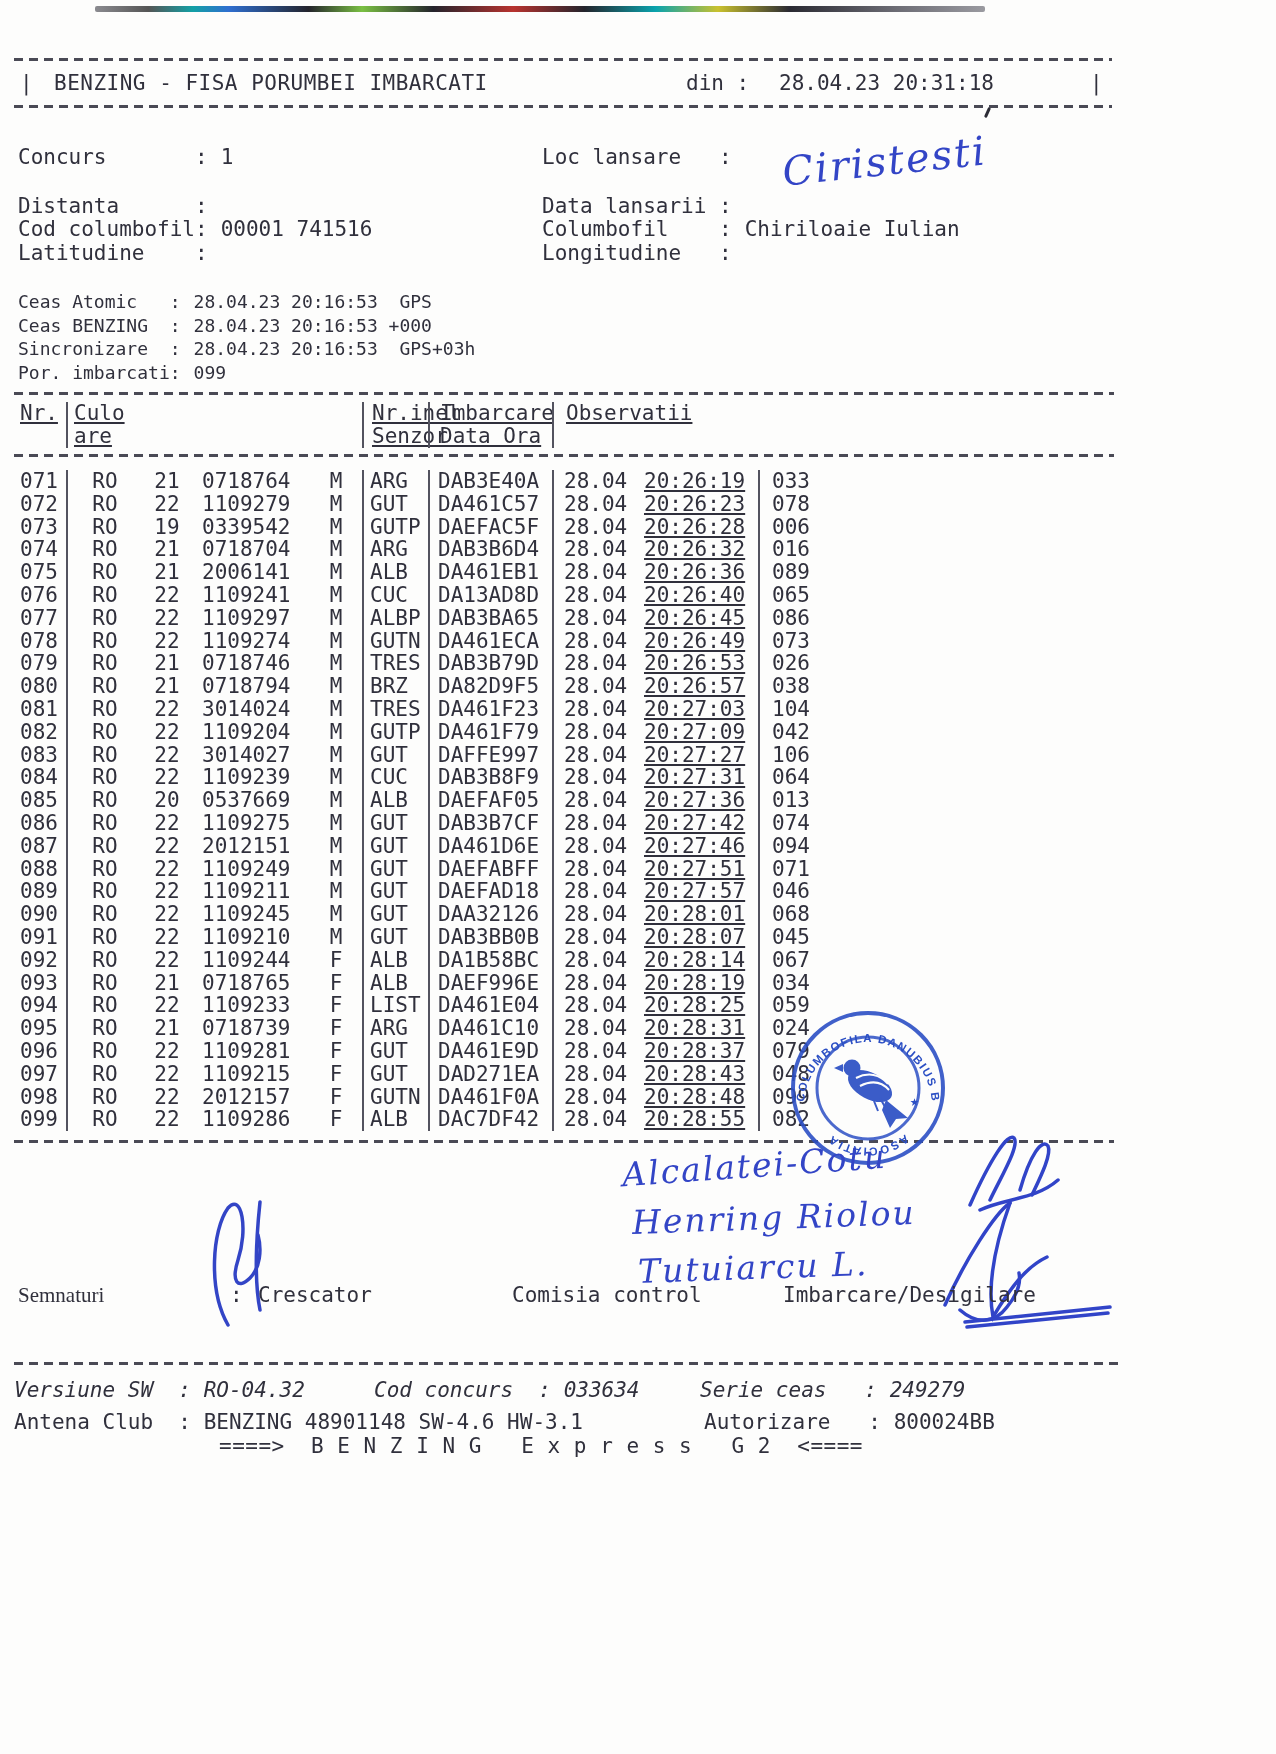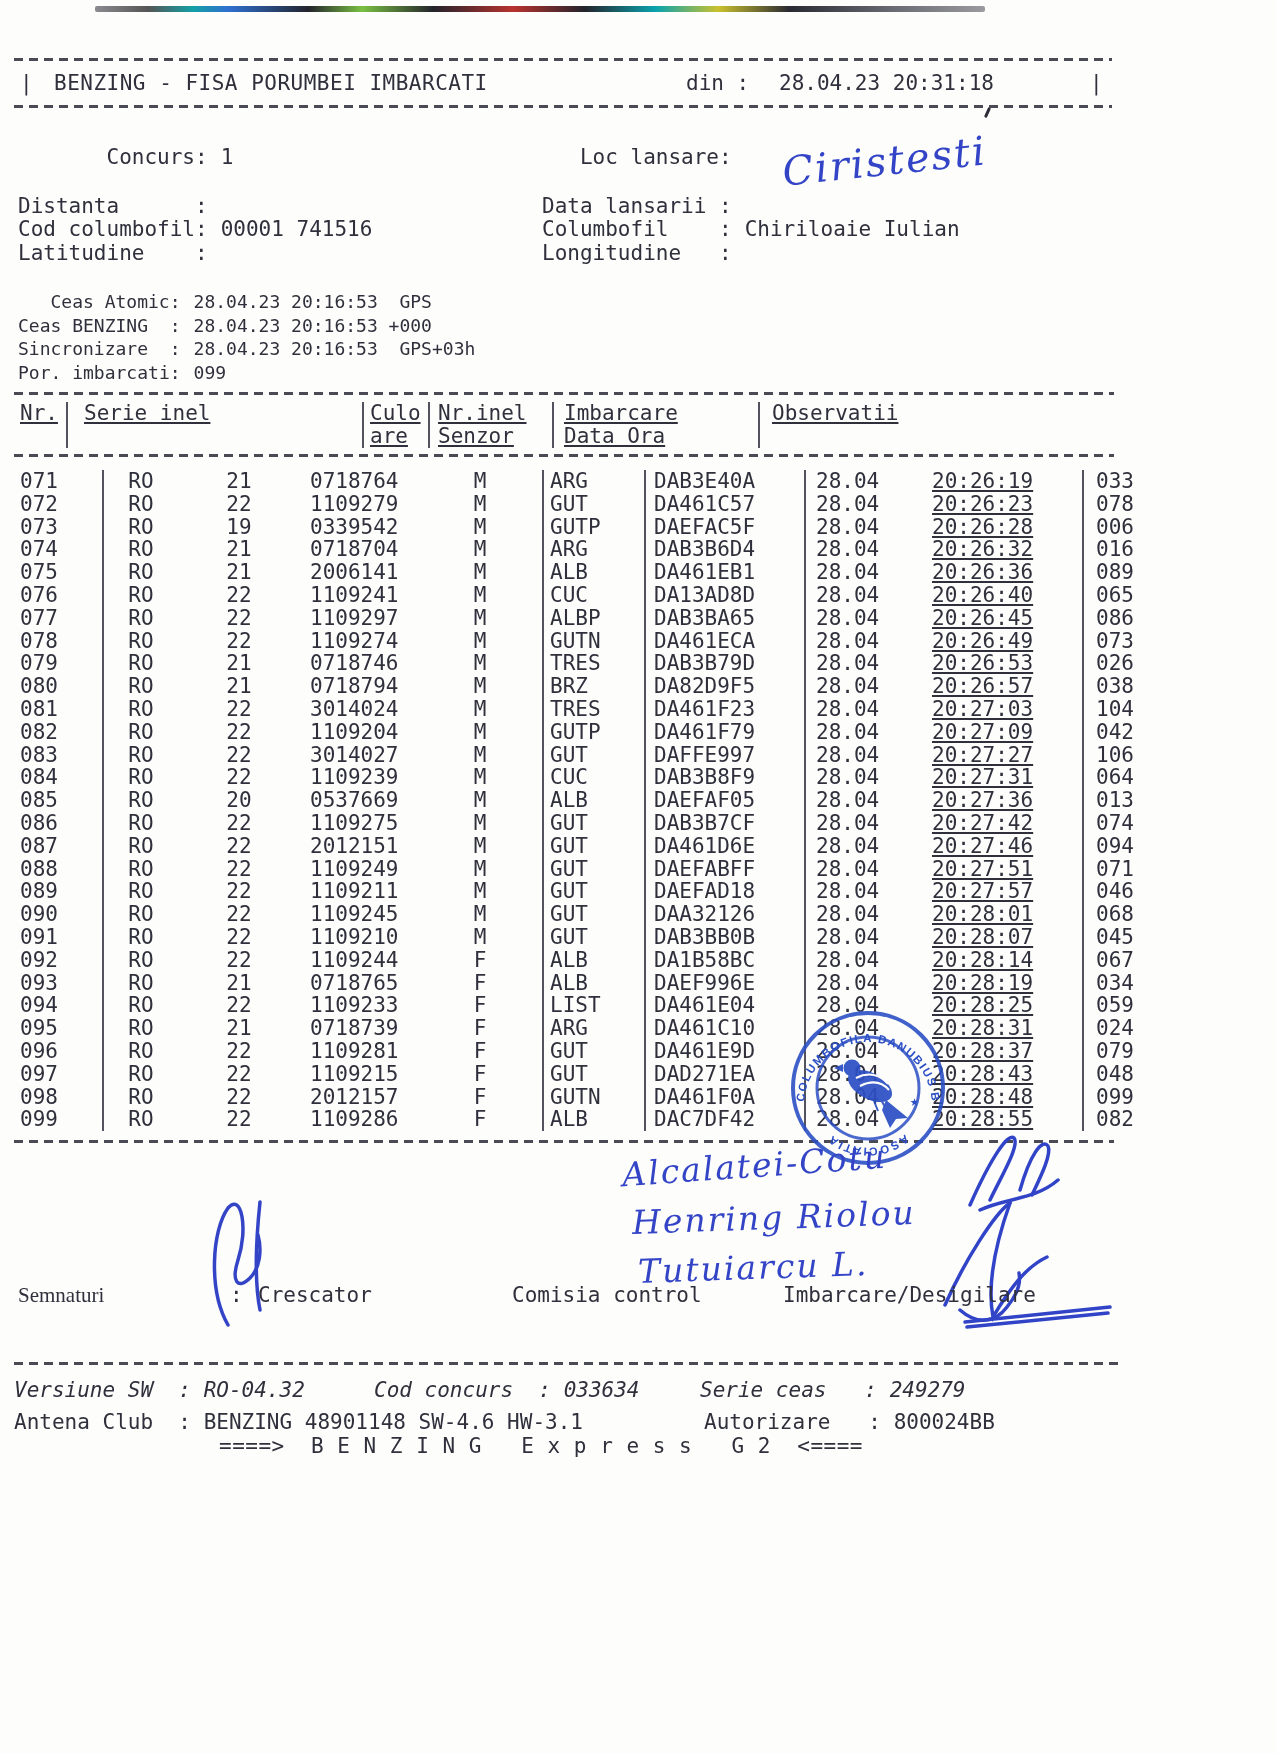--- a/index.html
+++ b/index.html
@@ -18,37 +18,37 @@
   .header-row span{position:absolute;top:10px;}
   .hpipe-left{left:6px;}  .hpipe-right{left:1076px;}
   .htitle{left:40px;letter-spacing:.5px;}
   .hdin{left:672px;}  .hdate{left:765px;}
 
   
   .info-block{position:absolute;left:14px;top:146px;width:1098px;display:flex;font-size:21px;}
   .info-col-left{width:524px;}
   .info-col-right{width:574px;}
   .iline{display:flex;line-height:23.5px;}
-  .iline:first-child{margin-bottom:25px;text-align:right;}
+  .iline:first-child{margin-bottom:25px;}
   .clock-block .iline:first-child{margin-bottom:0;}
   .ilabel{width:14ch;white-space:pre;padding-left:4px;flex:none;}
   .ival{margin-left:13px;white-space:pre;}
   .clock-block{position:absolute;left:14px;top:290px;width:1098px;font-size:18px;}
 
   
   .table-block{position:absolute;left:14px;top:392px;width:1100px;font-size:21px;}
   .thead{display:grid;grid-template-columns:52px 296px 66px 124px 206px 1fr;margin-top:7px;text-decoration:underline;}
   .thead .hcell{white-space:pre-line;line-height:23px;min-height:46px;}
   .hcell,.cell{border-left:2px solid #53535f;}
   .h-nr{border-left:none;padding-left:6px;}
   .h-serie{padding-left:16px;} .h-culo{padding-left:6px;} .h-senzor{padding-left:8px;}
   .h-imbarcare{padding-left:10px;} .h-obs{padding-left:12px;}
   .thead-dash{margin-top:6px;}
   .tbody{margin-top:13px;}
-  .trow{display:grid;grid-template-columns:52px 76px 50px 118px 52px 66px 124px 84px 122px 1fr;height:22.8px;line-height:22.8px;gap:36px;}
+  .trow{display:grid;grid-template-columns:52px 76px 50px 118px 52px 66px 124px 84px 122px 1fr;height:22.8px;line-height:22.8px;}
   .cell{overflow:visible;white-space:pre;}
   .c-nr{border-left:none;padding-left:6px;}
   .c-country{text-align:center;}
   .c-year{text-align:center;border-left:none;}
   .c-ring{padding-left:10px;border-left:none;}
   .c-sex{text-align:center;border-left:none;}
   .c-color{padding-left:6px;}
   .c-sensor{padding-left:8px;}
   .c-date{padding-left:10px;}
   .c-time{padding-left:8px;border-left:none;text-decoration:underline;}
@@ -170,21 +170,20 @@
         <span class="ilabel">Por. imbarcati</span>
         <span class="icolon">:</span>
         <span class="ival">099</span>
       </div>
     </div>
 
   <div class="table-block">
     <div class="dash"></div>
     <div class="thead">
       <div class="hcell h-nr">Nr.</div>
-      <div class="hcell h-serie">Serie inel</div>
       <div class="hcell h-culo">Culo
 are</div>
       <div class="hcell h-senzor">Nr.inel
 Senzor</div>
       <div class="hcell h-imbarcare">Imbarcare
 Data  Ora</div>
       <div class="hcell h-obs">Observatii</div>
     </div>
     <div class="dash thead-dash"></div>
     <div class="tbody">

